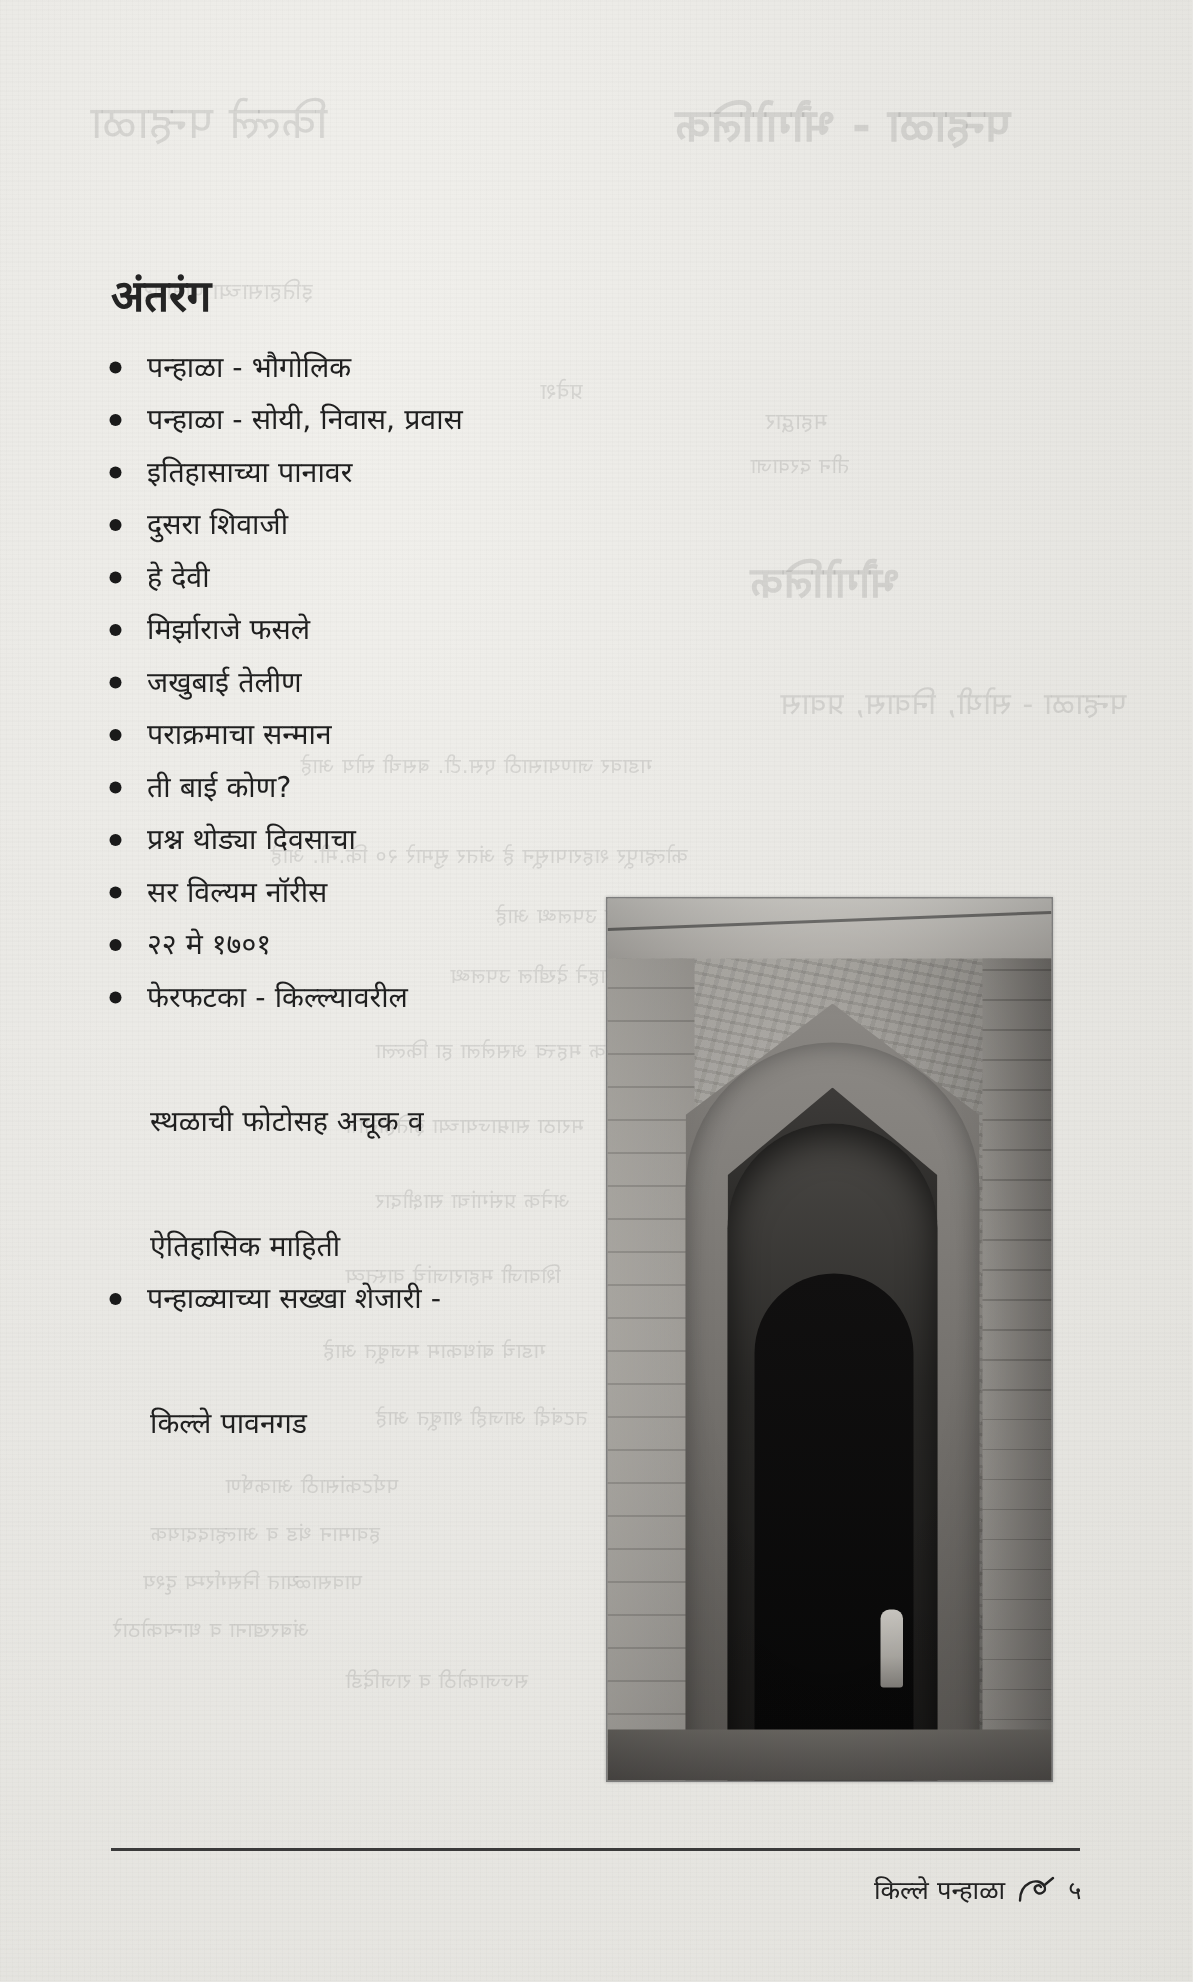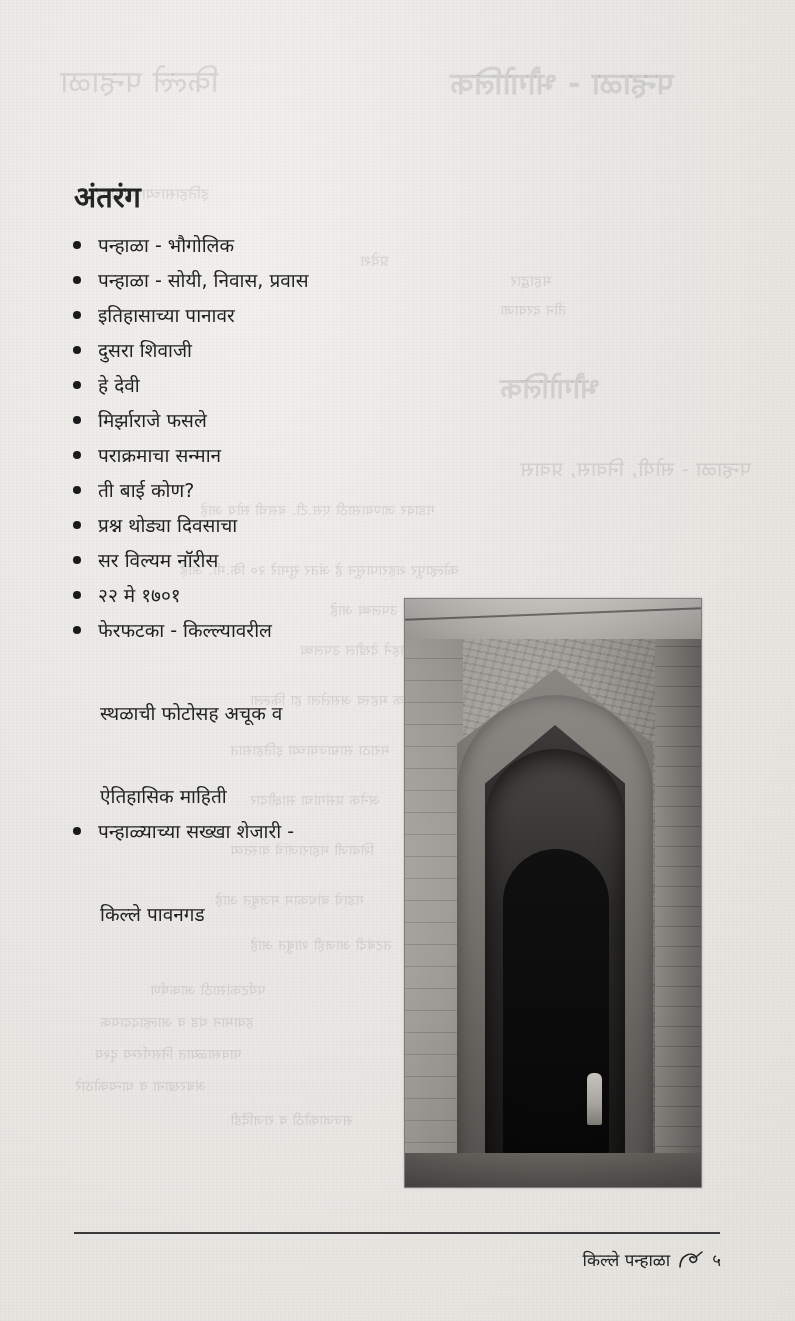--- a/index.html
+++ b/index.html
@@ -287,20 +287,21 @@
 
     <div class="heading">अंतरंग</div>
 
     <ul class="toc">
       <li><span class="bullet"></span><span>पन्हाळा - भौगोलिक</span></li>
       <li><span class="bullet"></span><span>पन्हाळा - सोयी, निवास, प्रवास</span></li>
       <li><span class="bullet"></span><span>इतिहासाच्या पानावर</span></li>
       <li><span class="bullet"></span><span>दुसरा शिवाजी</span></li>
       <li><span class="bullet"></span><span>हे देवी</span></li>
       <li><span class="bullet"></span><span>मिर्झाराजे फसले</span></li>
+      <li><span class="bullet"></span><span>जखुबाई तेलीण</span></li>
       <li><span class="bullet"></span><span>पराक्रमाचा सन्मान</span></li>
       <li><span class="bullet"></span><span>ती बाई कोण?</span></li>
       <li><span class="bullet"></span><span>प्रश्न थोड्या दिवसाचा</span></li>
       <li><span class="bullet"></span><span>सर विल्यम नॉरीस</span></li>
       <li><span class="bullet"></span><span>२२ मे १७०१</span></li>
       <li>
         <span class="bullet"></span>
         <span>फेरफटका - किल्ल्यावरील</span>
         <span class="line2">स्थळाची फोटोसह अचूक व</span>
         <span class="line3">ऐतिहासिक माहिती</span>

